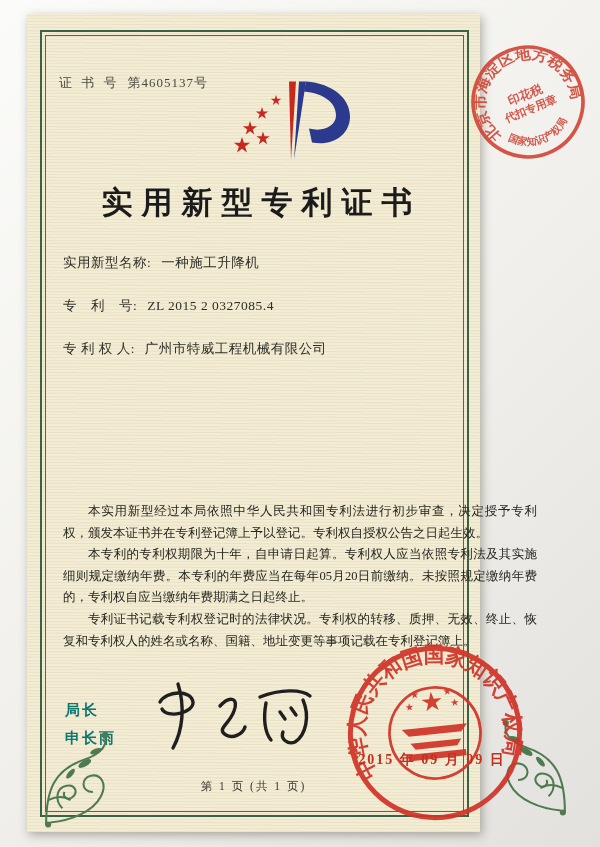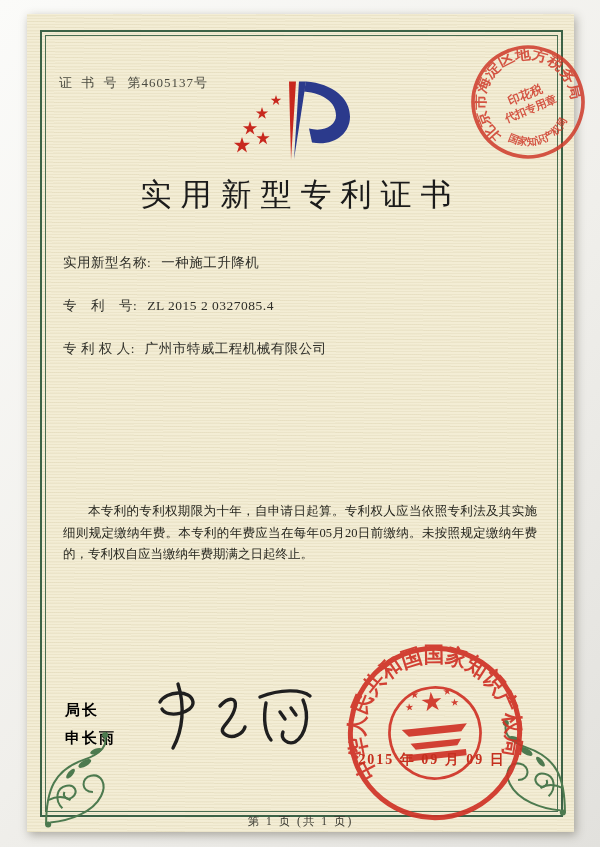--- a/index.html
+++ b/index.html
@@ -1,54 +1,54 @@
 <!DOCTYPE html>
 <html><head>
 <meta charset="utf-8">
 <style>
   html,body{margin:0;padding:0;}
   .scene{position:relative;width:600px;height:847px;overflow:hidden;
     background:linear-gradient(135deg,#fbfbf9 0%,#f0efeb 55%,#e2e1dd 100%);
     font-family:"Liberation Serif","DejaVu Serif",serif;}
-  .page{position:absolute;left:27px;top:14px;width:547px;height:818px;
+  .page{position:absolute;left:27px;top:14px;width:453px;height:818px;
     background:#f3edd5;box-shadow:2px 3px 9px rgba(60,55,40,.38);}
   .texture{position:absolute;inset:0;pointer-events:none;
     background:repeating-linear-gradient(0deg,rgba(167,150,95,.10) 0 1px,transparent 1px 3px),
                repeating-linear-gradient(2deg,rgba(190,175,120,.07) 0 1px,transparent 1px 5px);}
   .frame-outer{position:absolute;left:13px;top:16px;right:11px;bottom:15px;
     border:2px solid #3c6246;}
   .frame-inner{position:absolute;left:18px;top:21px;right:16px;bottom:20px;
     border:1px solid #4a6e52;}
   .cert-no{position:absolute;left:32px;top:60px;font-size:13px;color:#4a4a40;
     letter-spacing:3px;}
   .cert-no .val{margin-left:8px;letter-spacing:1px;}
   .stamp{position:absolute;left:437px;top:24px;width:128px;height:128px;
     transform:rotate(-22deg);opacity:.85;z-index:3;}
   .logo{position:absolute;left:203px;top:62px;width:140px;height:96px;}
-  .title{position:absolute;left:0;top:160px;width:100%;margin:0;text-align:center;
-    font-size:31px;font-weight:normal;color:#1b1b1b;letter-spacing:9px;}
+  .title{position:absolute;left:0;top:160px;width:100%;margin:8px;text-align:center;
+    font-size:31px;font-weight:bold;color:#1b1b1b;letter-spacing:9px;}
   .fields{position:absolute;left:36px;top:240px;width:480px;}
   .field-row{height:22px;margin-bottom:21px;font-size:13.5px;color:#2e2e28;
     letter-spacing:.5px;white-space:nowrap;}
   .f-label{color:#33332c;text-align:right;}
   .f-value{margin-left:6px;font-family:Liberation Serif, serif;}
   .body-text{position:absolute;left:36px;top:487px;width:474px;font-size:12.5px;
     line-height:21.6px;color:#26261f;text-align:justify;}
   .body-text p{margin:0;text-indent:2em;}
-  .director{position:absolute;left:38px;top:682px;font-size:15px;color:#000000;
+  .director{position:absolute;left:38px;top:682px;font-size:15px;color:#0f766e;
     letter-spacing:2px;line-height:28px;font-weight:bold;}
   .signature{position:absolute;left:123px;top:658px;width:190px;height:95px;z-index:2;}
   .seal{position:absolute;left:317px;top:628px;width:182px;height:182px;z-index:3;
     transform:rotate(-6deg);opacity:.93;}
   .seal-date{position:absolute;left:295px;top:737px;width:220px;text-align:center;
     font-size:14px;font-weight:bold;color:#c52f1e;letter-spacing:2px;z-index:4;}
   .flourish{position:absolute;width:112px;height:128px;z-index:1;}
   .fl-left{left:13px;top:688px;}
   .fl-right{left:432px;top:676px;transform:scaleX(-1);}
-  .page-number{position:absolute;left:0;top:800px;width:100%;text-align:center;
+  .page-number{position:absolute;left:0;top:765px;width:100%;text-align:center;
     font-size:11.5px;color:#3a3a32;letter-spacing:2px;}
 </style>
 </head>
 <body>
 
 <div class="scene">
   <div class="page">
     <div class="texture"></div>
     <div class="frame-outer"></div>
     <div class="frame-inner"></div>
@@ -104,21 +104,23 @@
         <span class="f-label">专　利　号:</span>
         <span class="f-value">ZL 2015 2 0327085.4</span>
       </div>
       <div class="field-row">
         <span class="f-label">专 利 权 人:</span>
         <span class="f-value">广州市特威工程机械有限公司</span>
       </div>
     </div>
 
     <div class="body-text">
+      <p>本实用新型经过本局依照中华人民共和国专利法进行初步审查，决定授予专利权，颁发本证书并在专利登记簿上予以登记。专利权自授权公告之日起生效。</p>
       <p>本专利的专利权期限为十年，自申请日起算。专利权人应当依照专利法及其实施细则规定缴纳年费。本专利的年费应当在每年05月20日前缴纳。未按照规定缴纳年费的，专利权自应当缴纳年费期满之日起终止。</p>
+      <p>专利证书记载专利权登记时的法律状况。专利权的转移、质押、无效、终止、恢复和专利权人的姓名或名称、国籍、地址变更等事项记载在专利登记簿上。</p>
     </div>
 
     <div class="director">
       <div>局长</div>
       <div>申长雨</div>
     </div>
 
     <div class="signature">
       <svg viewBox="0 0 190 95" width="190" height="95">
         <g stroke="#1f1f1f" stroke-width="3.4" fill="none" stroke-linecap="round">

